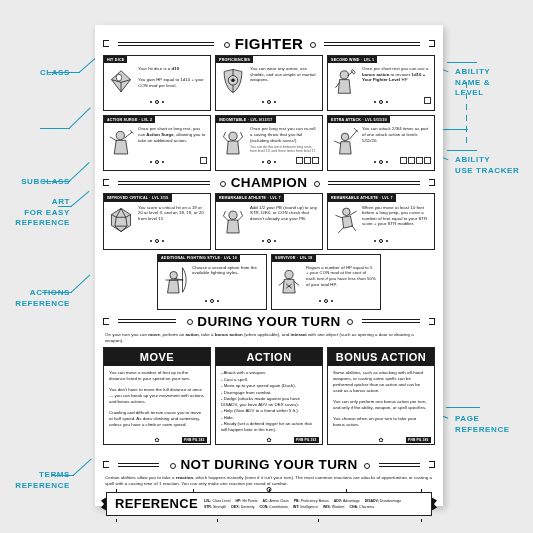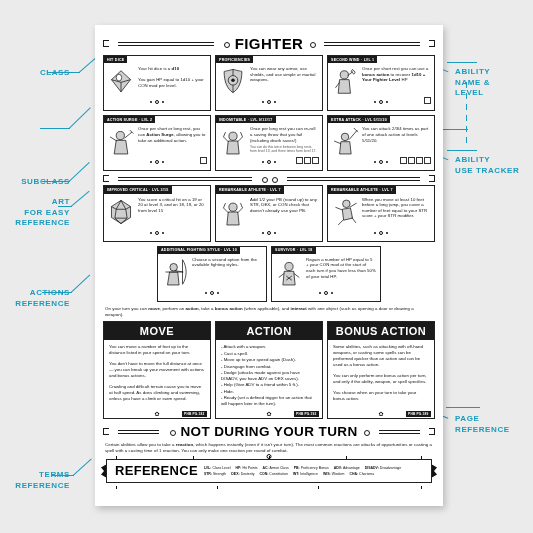--- a/index.html
+++ b/index.html
@@ -431,20 +431,21 @@
               <u></u>
             </div>
           </div>
         </div>
       </div>
 
     <div class="banner small">
       <span class="cap"></span>
       <span class="rule"></span>
       <span class="dot"></span>
+      <h2>CHAMPION</h2>
       <span class="dot"></span>
       <span class="rule"></span>
       <span class="cap r"></span>
     </div>
 
     <div class="cards">
         <div class="card">
           <div class="card-hdr">IMPROVED CRITICAL · LVL 3/15</div>
           <div class="card-body">
             <div class="art">
@@ -542,20 +543,29 @@
           <div class="card-foot">
             <div class="fdots">
               <s></s>
               <o></o>
               <s></s>
             </div>
           </div>
         </div>
       </div>
 
+    <div class="banner small">
+      <span class="cap"></span>
+      <span class="rule"></span>
+      <span class="dot"></span>
+      <h2>DURING YOUR TURN</h2>
+      <span class="dot"></span>
+      <span class="rule"></span>
+      <span class="cap r"></span>
+    </div>
 
     <div class="intro">On your turn you can <b>move</b>, perform an <b>action</b>, take a <b>bonus action</b> (when applicable), and <b>interact</b> with one object (such as opening a door or drawing a weapon).</div>
 
     <div class="acts">
         <div class="actcol">
           <h3>MOVE</h3>
           <div class="inner">
             <p>You can move a number of feet up to the distance listed in your speed on your turn.</p>
             <p>You don't have to move the full distance at once — you can break up your movement with actions and bonus actions.</p>
             <p>Crawling and difficult terrain cause you to move at half speed. As does climbing and swimming, unless you have a climb or swim speed.</p>
@@ -591,21 +601,21 @@
             <p>You can only perform one bonus action per turn, and only if the ability, weapon, or spell specifies.</p>
             <p>You choose when on your turn to take your bonus action.</p>
           </div>
           <div class="colfoot">
             <span class="flower">✿</span>
             <span class="pageref">PHB PG.189</span>
           </div>
         </div>
       </div>
 
-    <div class="banner small" style="margin-top:5px;">
+    <div class="banner small" style="margin-top:12px;">
       <span class="cap"></span>
       <span class="rule"></span>
       <span class="dot"></span>
       <h2>NOT DURING YOUR TURN</h2>
       <span class="dot"></span>
       <span class="rule"></span>
       <span class="cap r"></span>
     </div>
 
     <div class="note">Certain abilities allow you to take a <b>reaction</b>, which happens instantly (even if it isn't your turn). The most common reactions are attacks of opportunities or casting a spell with a casting time of 1 reaction. You can only make one reaction per round of combat.</div>

